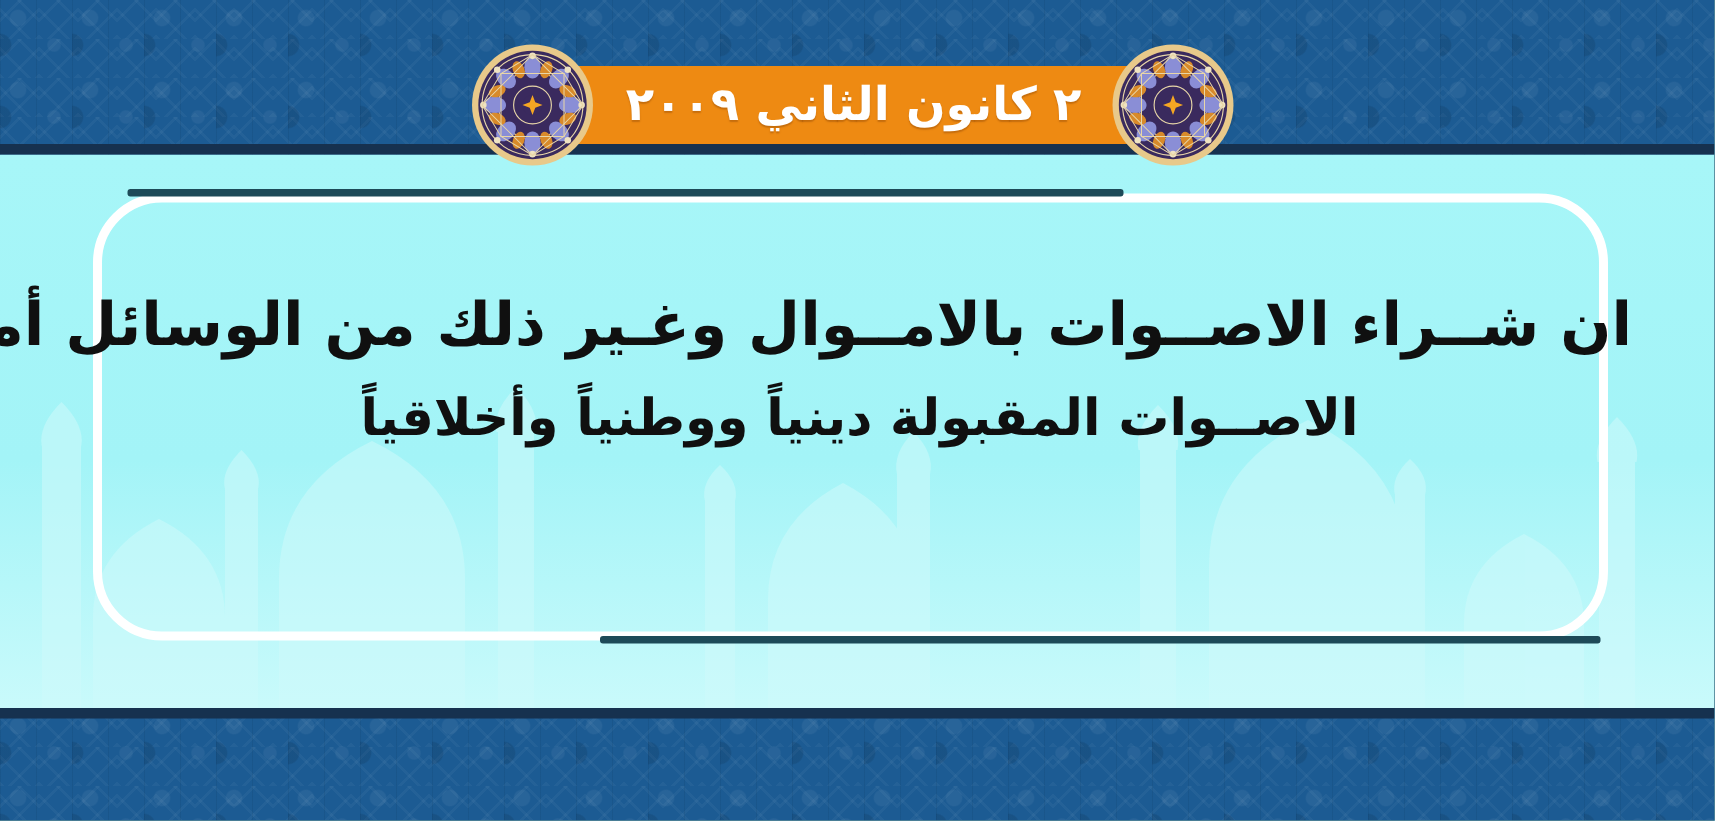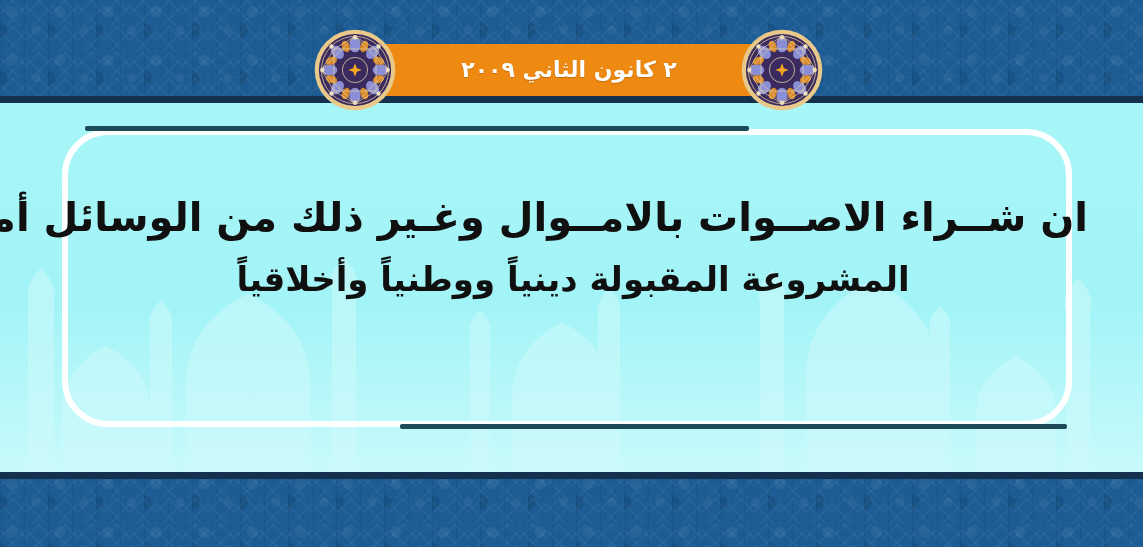--- a/index.html
+++ b/index.html
@@ -115,21 +115,21 @@
     position: absolute;
     left: 342px;
     top: 44px;
     width: 454px;
     height: 52px;
     line-height: 52px;
     direction: rtl;
     text-align: center;
     color: #ffffff;
     font-weight: bold;
-    font-size: 22px;
+    font-size: 31px;
     letter-spacing: 0.5px;
     font-family: "DejaVu Sans", "Liberation Sans", sans-serif;
     text-shadow: 0 1px 1px rgba(120,55,0,0.35);
   }
   .medallion {
     position: absolute;
     top: 28px;
     width: 84px;
     height: 84px;
   }
@@ -175,21 +175,21 @@
   <div class="band-edge band-edge-top"></div>
   <div class="band band-bottom"></div>
   <div class="band-edge band-edge-bottom"></div>
 
   <div class="card"></div>
   <div class="rule rule-top"></div>
   <div class="rule rule-bottom"></div>
 
   <div class="quote">
     <span class="line line1">ان شــراء الاصــوات بالامــوال وغـير ذلك من الوسائل أمر محرم</span>
-    <span class="line line3">المشروعة المقبولة دينياً ووطنياً وأخلاقياً</span>
+    <span class="line line3">الاصــوات المقبولة دينياً ووطنياً وأخلاقياً</span>
   </div>
 
   <div class="banner"></div>
   <div class="banner-text">٢ كانون الثاني ٢٠٠٩</div>
 
   <svg class="medallion medallion-left" viewBox="0 0 100 100">
     <circle cx="50" cy="50" r="48" fill="#E8C98A"></circle>
     <circle cx="50" cy="50" r="43" fill="#3A2A5E"></circle>
     <g stroke="#E8D6A8" stroke-width="0.9" fill="none">
       <circle cx="50" cy="50" r="40"></circle>

